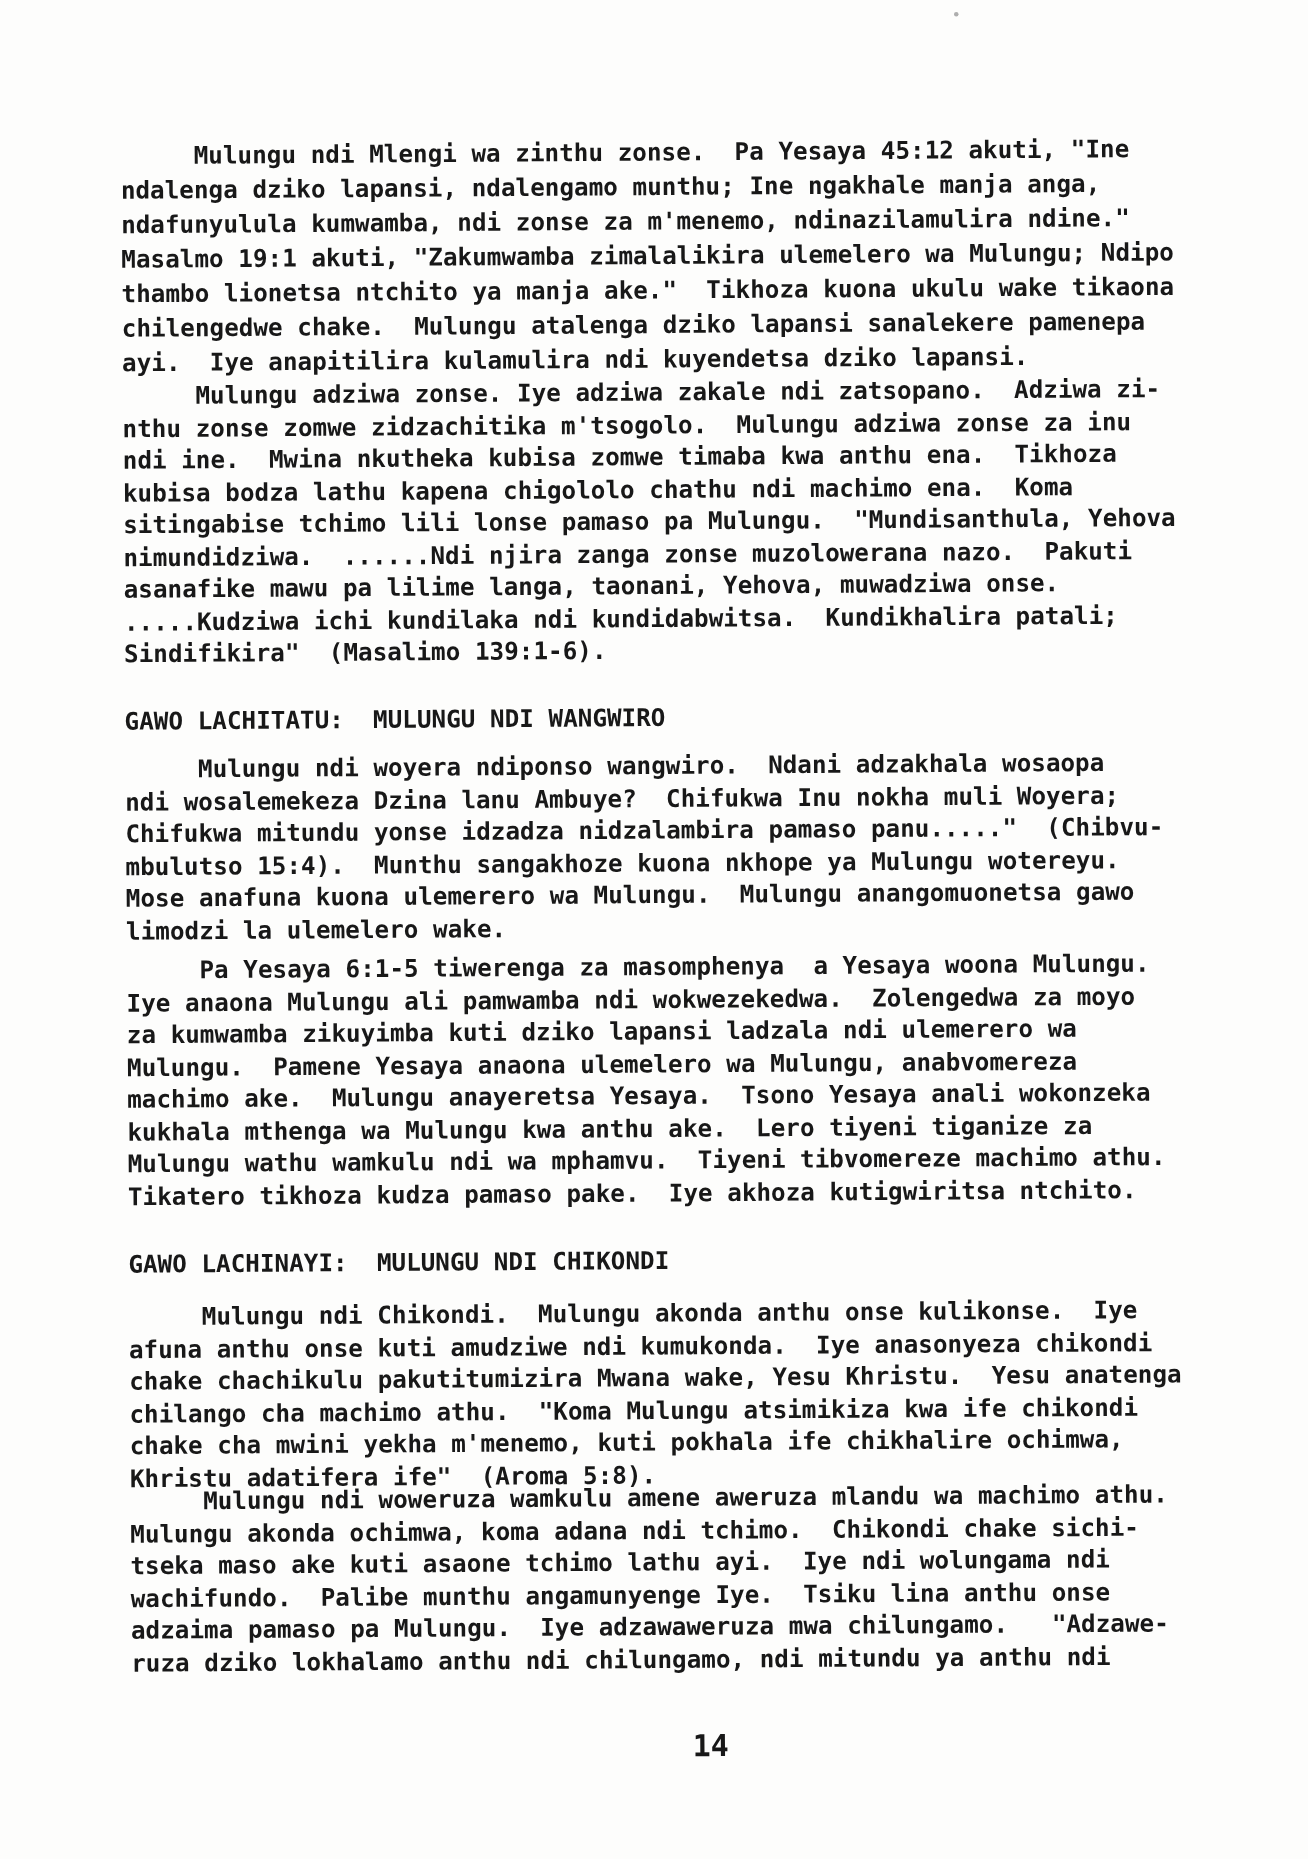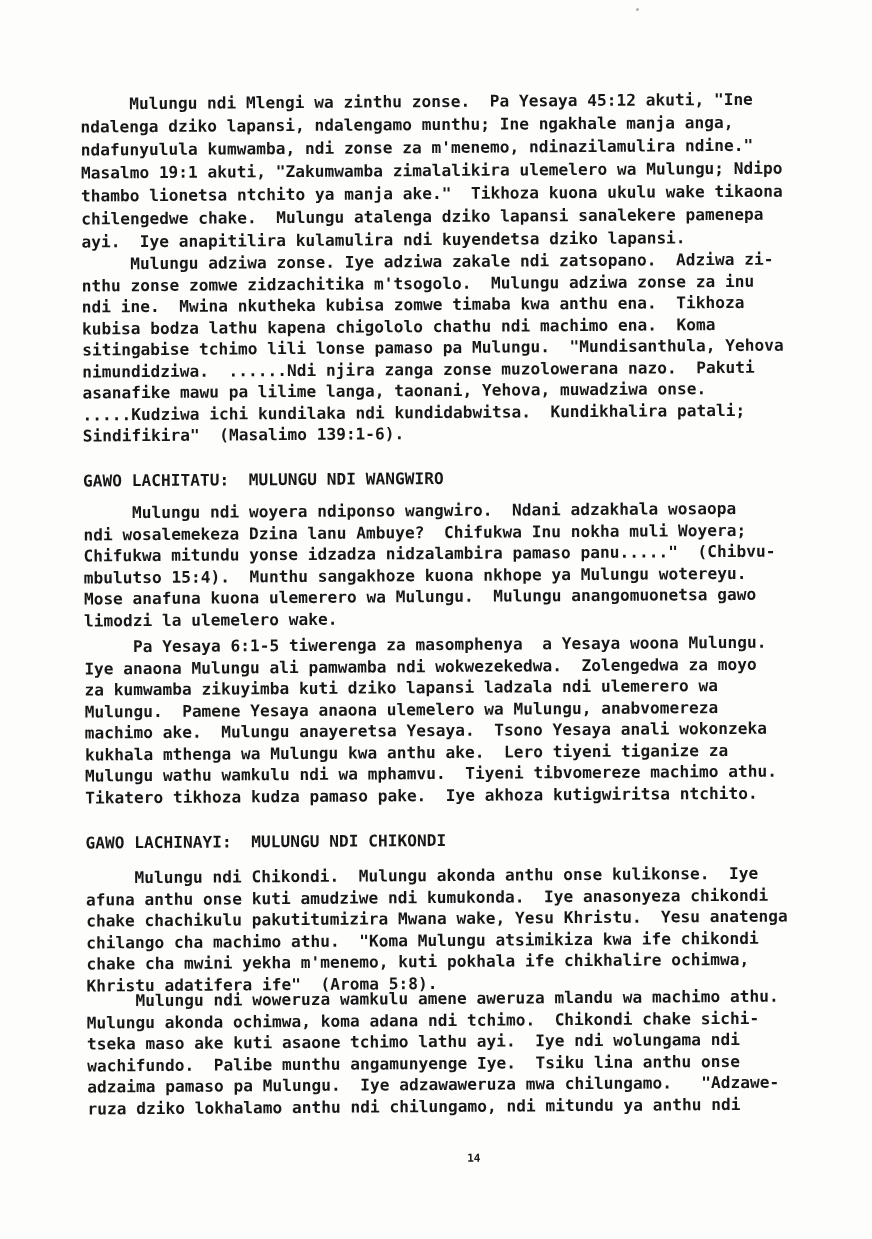--- a/index.html
+++ b/index.html
@@ -41,21 +41,21 @@
     line-height: 23px;
   }
   .heading {
     line-height: 22px;
   }
   .page-number {
     position: absolute;
     left: 470px;
     top: 1152px;
     transform: translateX(-50%);
-    font-size: 11px;
+    font-size: 20px;
   }
   .artifact {
     position: absolute;
     left: 636px;
     top: 8px;
     width: 3px;
     height: 3px;
     background: #9a9a9a;
     border-radius: 50%;
     opacity: 0.8;

